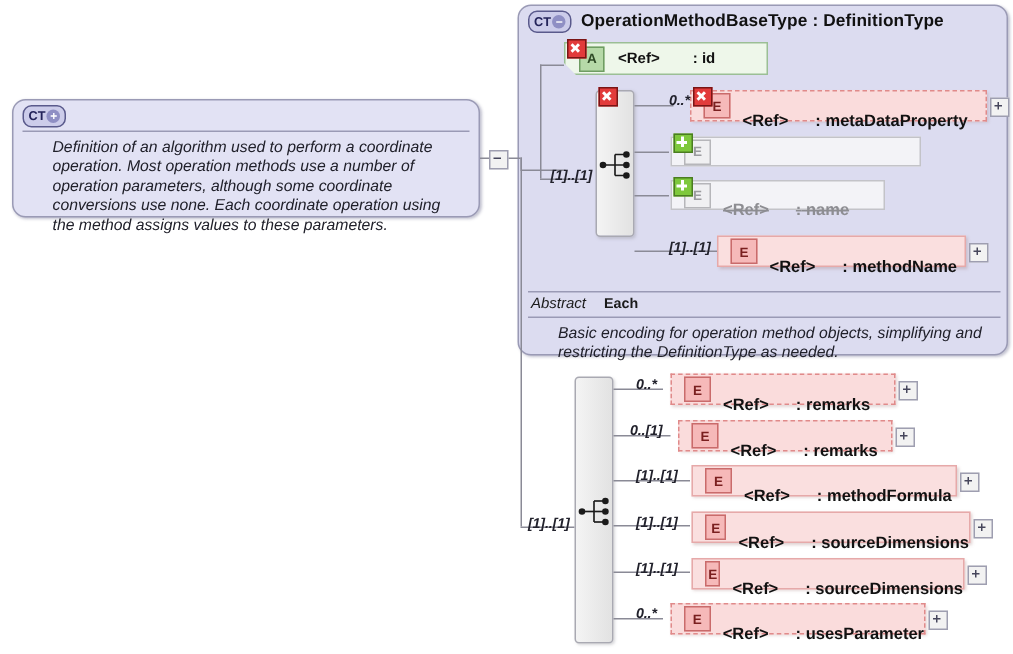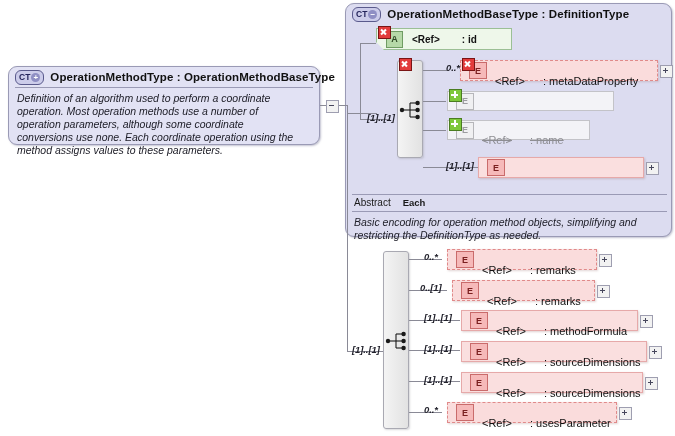--- a/index.html
+++ b/index.html
@@ -49,29 +49,29 @@
   .ct-badge .pm{
     display:inline-block;width:9px;height:9px;border-radius:50%;
     background:#8f8fc4;color:#fff;font-size:8px;line-height:9px;
     text-align:center;font-weight:bold;
   }
 
   
   .ct-rule{height:1px;background:#9a9ab5;margin:0 6px;}
   .ct-annotation{
     font-style:italic;font-size:10.5px;line-height:13px;
-    color:#20202a;padding:4px 24px 6px 8px;
+    color:#20202a;padding:4px 24px 6px 8px;margin-left:18px;
   }
 
   
   .abstract-row{
     display:flex;gap:12px;align-items:center;
     padding:1px 8px;font-size:10px;
   }
-  .abstract-row .k{color:#1a1a1a;}
+  .abstract-row .k{font-style:italic;color:#1a1a1a;}
   .abstract-row .v{font-weight:bold;color:#1a1a1a;font-size:9.5px;}
 
   
   .attr-box{
     position:absolute;box-sizing:border-box;
     background:#eef7ea;
     border:1px solid #9bbf95;
     box-shadow:1px 1px 2px rgba(120,140,120,.4);
     display:flex;align-items:center;
     clip-path:polygon(0 0,100% 0,100% 100%,8px 100%,0 calc(100% - 8px));
@@ -97,21 +97,21 @@
     border:1px dashed #e08a8a;
     background:#fadcdc;
     box-shadow:1px 1px 2px rgba(160,120,120,.3);
   }
   .el-box .badge-e{
     width:16px;height:15px;margin-left:8px;
     background:#f6b9b9;border:1px solid #c96b6b;
     font-size:9px;font-weight:bold;color:#7a1f1f;
     display:flex;align-items:center;justify-content:center;
   }
-  .el-box .txt{margin-left:8px;font-size:11px;font-weight:normal;color:#111;white-space:nowrap;margin-top:20px;}
+  .el-box .txt{margin-left:8px;font-size:11px;font-weight:bold;color:#111;white-space:nowrap;margin-top:20px;}
   .el-box .txt .nm{margin-left:18px;}
 
   
   .el-box.dim{
     background:#f3f3f7;
     border:1px solid #c3c3c8;
     box-shadow:none;
   }
   .el-box.dim .badge-e{
     background:#f0f0f2;border:1px solid #b6b6ba;color:#9b9b9f;
@@ -202,21 +202,20 @@
     <div class="abs" style="left:6px;top:207px;width:315px;height:1px;background:#9a9ab5;"></div>
     <div class="ct-annotation" style="position:absolute;left:0;top:208px;width:320px;">Basic encoding for operation method objects, simplifying and restricting the DefinitionType as needed.</div>
   </div>
 
   <div class="ct-box light" style="left:8px;top:66px;width:312px;height:79px;">
     <div class="ct-header">
       <span class="ct-badge">
         <span>CT</span>
           <span class="pm">+</span>
       </span>
-      <span class="ct-title">OperationMethodType : OperationMethodBaseType</span>
     </div>
     <div class="ct-rule"></div>
     <div class="ct-annotation">Definition of an algorithm used to perform a coordinate operation. Most operation methods use a number of operation parameters, although some coordinate conversions use none. Each coordinate operation using the method assigns values to these parameters.</div>
   </div>
 
   <div class="expander" style="left:326px;top:100px;"></div>
 
   <div class="ln-h" style="left:320px;top:105px;width:6px;"></div>
   <div class="ln-h" style="left:337px;top:105px;width:10px;"></div>
   <div class="ln-v" style="left:347px;top:105px;height:8px;"></div>
@@ -275,20 +274,23 @@
   <div class="el-box dim" style="left:447px;top:120px;width:143px;height:20px;">
     <span class="badge-e">E</span>
     <span class="txt">
       <span>&lt;Ref&gt;</span><span class="nm"><span>:</span> <span>name</span></span>
     </span>
   </div>
   <div class="badge-plus" style="left:449px;top:118px;"></div>
 
   <div class="el-box" style="left:478px;top:157px;width:166px;height:21px;">
     <span class="badge-e">E</span>
+    <span class="txt">
+      <span>&lt;Ref&gt;</span><span class="nm"><span>:</span> <span>methodName</span></span>
+    </span>
   </div>
   <div class="expander plus" style="left:646px;top:162px;"></div>
   <div class="card" style="left:446px;top:160px;">[1]..[1]</div>
 
   <div class="seq-box" style="left:383px;top:251px;width:26px;height:178px;">
     <svg class="seq-icon" style="left:0;top:78px;" viewBox="0 0 26 22">
       <circle cx="4" cy="11" r="2.2" fill="#1a1a1a"></circle>
       <line x1="6" y1="11" x2="12" y2="11" stroke="#1a1a1a" stroke-width="1.1"></line>
       <line x1="12" y1="4" x2="12" y2="18" stroke="#1a1a1a" stroke-width="1.1"></line>
       <line x1="12" y1="4" x2="18" y2="4" stroke="#1a1a1a" stroke-width="1.1"></line>

